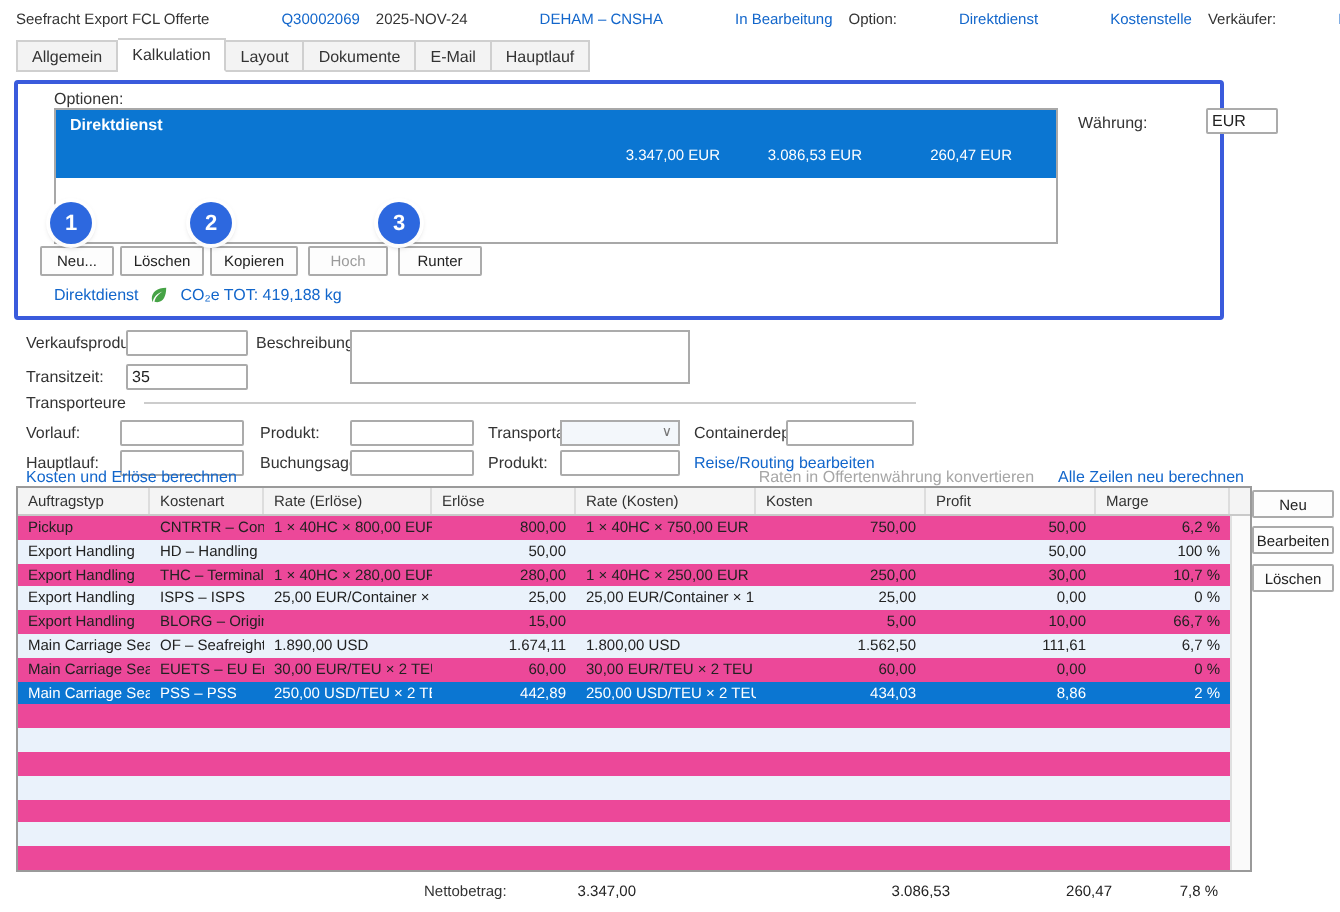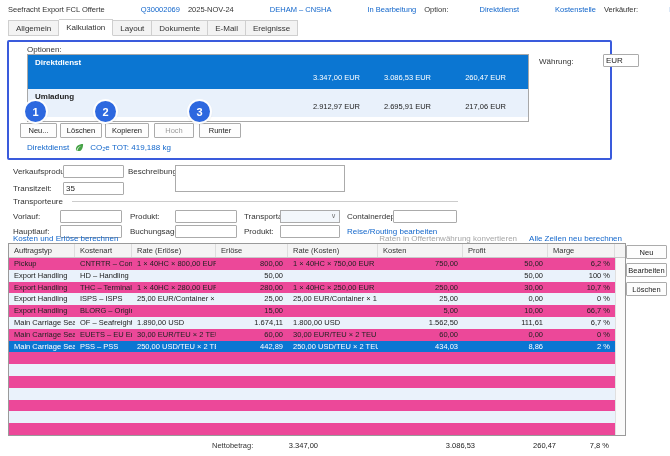--- a/index.html
+++ b/index.html
@@ -112,38 +112,32 @@
       <span class="t-link">—</span>
     </span>
   </div>
 
   <div class="tabs">
     <span class="tab">Allgemein</span>
     <span class="tab active">Kalkulation</span>
     <span class="tab">Layout</span>
     <span class="tab">Dokumente</span>
     <span class="tab">E-Mail</span>
-    <span class="tab">Ereignisse</span>
+    <span class="tab">Hauptlauf</span>
   </div>
 
   <div class="anno-panel">
     <div class="opt-label">Optionen:</div>
 
     <div class="opt-list">
       <div class="opt-row sel">
         <span class="opt-name">Direktdienst</span>
         <span class="opt-val ov1">3.347,00 EUR</span>
         <span class="opt-val ov2">3.086,53 EUR</span>
         <span class="opt-val ov3">260,47 EUR</span>
-      </div>
-      <div class="opt-row alt">
-        <span class="opt-name">Umladung</span>
-        <span class="opt-val ov1">2.912,97 EUR</span>
-        <span class="opt-val ov2">2.695,91 EUR</span>
-        <span class="opt-val ov3">217,06 EUR</span>
       </div>
     </div>
 
     <span class="waehrung-lbl">Währung:</span>
     <input class="inp waehrung-inp" value="EUR" style="">
 
     <button class="opt-btn b-neu">Neu...</button>
     <button class="opt-btn b-loe">Löschen</button>
     <button class="opt-btn b-kop">Kopieren</button>
     <button class="opt-btn b-hoch">Hoch</button>

